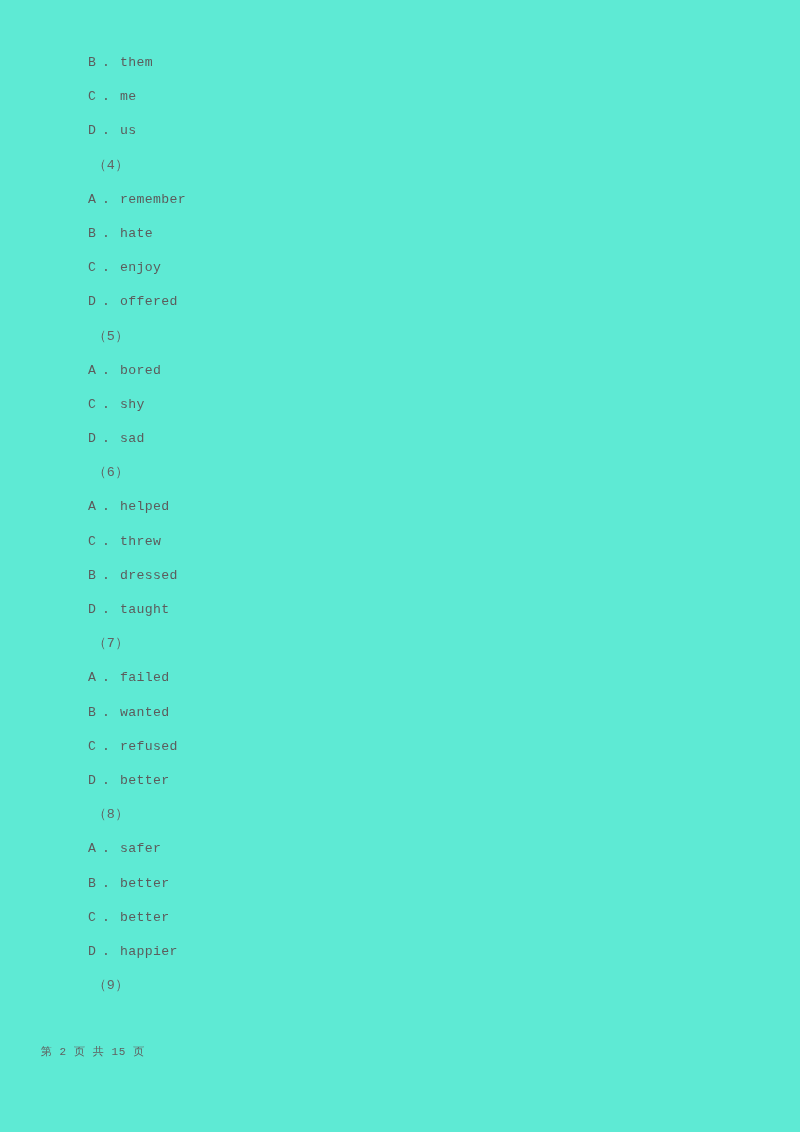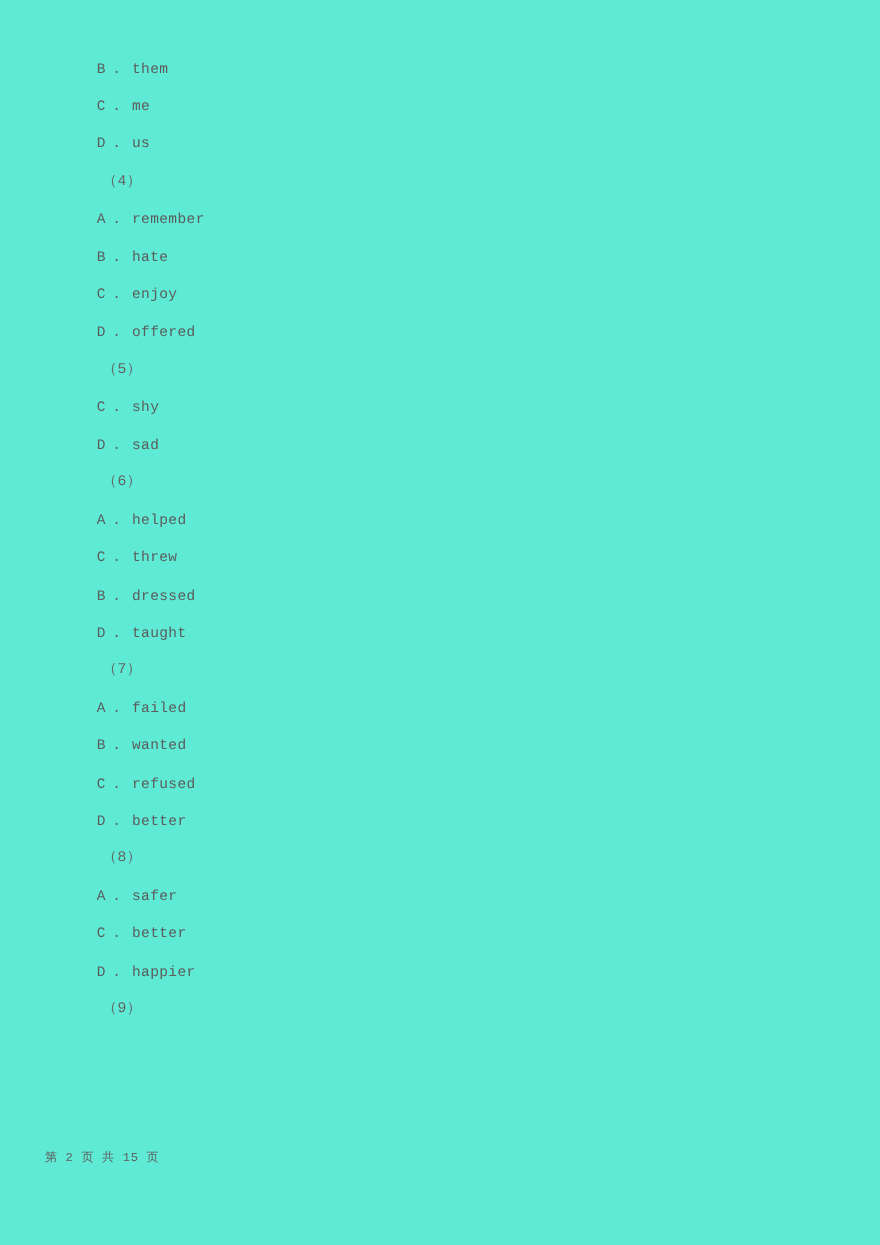--- a/index.html
+++ b/index.html
@@ -91,34 +91,36 @@
   <div class="content">
       <div class="line option"><span class="opt-letter">B</span><span class="opt-dot">.</span><span class="opt-text">them</span></div>
       <div class="line option"><span class="opt-letter">C</span><span class="opt-dot">.</span><span class="opt-text">me</span></div>
       <div class="line option"><span class="opt-letter">D</span><span class="opt-dot">.</span><span class="opt-text">us</span></div>
       <div class="line qnum"><span>（4）</span></div>
       <div class="line option"><span class="opt-letter">A</span><span class="opt-dot">.</span><span class="opt-text">remember</span></div>
       <div class="line option"><span class="opt-letter">B</span><span class="opt-dot">.</span><span class="opt-text">hate</span></div>
       <div class="line option"><span class="opt-letter">C</span><span class="opt-dot">.</span><span class="opt-text">enjoy</span></div>
       <div class="line option"><span class="opt-letter">D</span><span class="opt-dot">.</span><span class="opt-text">offered</span></div>
       <div class="line qnum"><span>（5）</span></div>
+      <div class="line option"><span class="opt-letter">A</span><span class="opt-dot">.</span><span class="opt-text">bored</span></div>
       <div class="line option"><span class="opt-letter">C</span><span class="opt-dot">.</span><span class="opt-text">shy</span></div>
       <div class="line option"><span class="opt-letter">D</span><span class="opt-dot">.</span><span class="opt-text">sad</span></div>
       <div class="line qnum"><span>（6）</span></div>
       <div class="line option"><span class="opt-letter">A</span><span class="opt-dot">.</span><span class="opt-text">helped</span></div>
       <div class="line option"><span class="opt-letter">C</span><span class="opt-dot">.</span><span class="opt-text">threw</span></div>
       <div class="line option"><span class="opt-letter">B</span><span class="opt-dot">.</span><span class="opt-text">dressed</span></div>
       <div class="line option"><span class="opt-letter">D</span><span class="opt-dot">.</span><span class="opt-text">taught</span></div>
       <div class="line qnum"><span>（7）</span></div>
       <div class="line option"><span class="opt-letter">A</span><span class="opt-dot">.</span><span class="opt-text">failed</span></div>
       <div class="line option"><span class="opt-letter">B</span><span class="opt-dot">.</span><span class="opt-text">wanted</span></div>
       <div class="line option"><span class="opt-letter">C</span><span class="opt-dot">.</span><span class="opt-text">refused</span></div>
       <div class="line option"><span class="opt-letter">D</span><span class="opt-dot">.</span><span class="opt-text">better</span></div>
       <div class="line qnum"><span>（8）</span></div>
       <div class="line option"><span class="opt-letter">A</span><span class="opt-dot">.</span><span class="opt-text">safer</span></div>
+      <div class="line option"><span class="opt-letter">B</span><span class="opt-dot">.</span><span class="opt-text">better</span></div>
       <div class="line option"><span class="opt-letter">C</span><span class="opt-dot">.</span><span class="opt-text">better</span></div>
       <div class="line option"><span class="opt-letter">D</span><span class="opt-dot">.</span><span class="opt-text">happier</span></div>
       <div class="line qnum"><span>（9）</span></div>
     </div>
 
   <div class="footer">
     <span>第 2 页 共 15 页</span>
   </div>
 
 </div>

